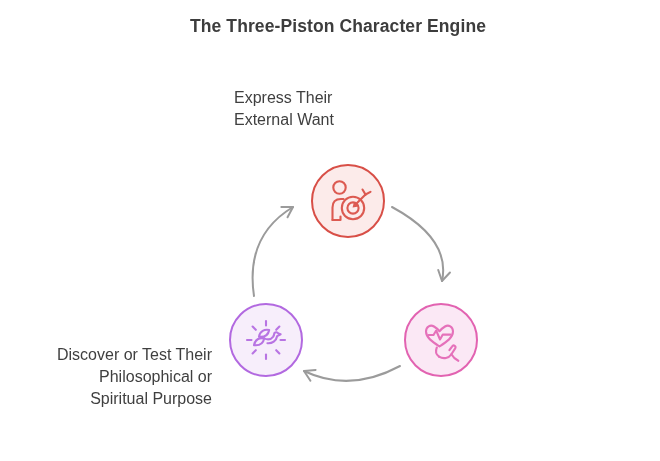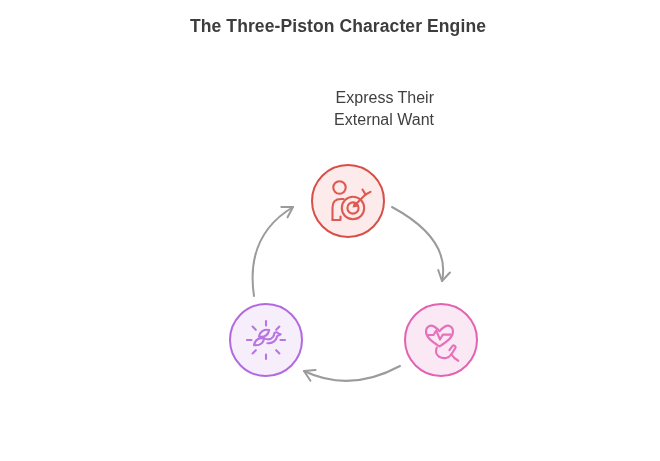--- a/index.html
+++ b/index.html
@@ -21,21 +21,21 @@
   }
   .node svg{color:var(--icon,#999);display:block;}
   .icon-stroke{fill:none;stroke:currentColor;stroke-width:2.1;stroke-linecap:round;stroke-linejoin:round;}
   .node-top{left:311px;top:164px;}
   .node-left{left:229px;top:303px;}
   .node-right{left:404px;top:303px;}
   .label{
     position:absolute;font-size:16px;line-height:22px;color:var(--label-color,#3f3f3f);
     white-space:pre-line;
   }
-  .label-top{left:234px;top:87px;width:200px;text-align:right;}
+  .label-top{left:234px;top:87px;width:200px;text-align:left;}
   .label-right{left:481px;top:332px;width:170px;text-align:left;}
   .label-left{left:7px;top:344px;width:205px;text-align:right;}
 </style>
 </head>
 <body>
 
 <div class="canvas">
 
   <h1 class="title">The Three-Piston Character Engine</h1>
 
@@ -91,14 +91,17 @@
         <path d="M10.6 10.6 L13.8 13.8"></path>
         <path d="M17 20.8 C17.8 15 22.6 13 27.2 14 C26.2 19.2 22.4 21.4 17 20.8 Z"></path>
         <path d="M12 29.2 C12.8 23.4 17.6 21.4 22.2 22.4 C21.2 27.6 17.4 29.8 12 29.2 Z"></path>
         <path d="M22.2 22.4 C25.6 24 29 23.4 31 20.8 C31.8 19.7 32.2 18.5 32.3 17.3 C33.5 15.9 35.3 16 36.3 17.4 L38.6 18.3 L35.1 20.2 C34.3 24.8 30.2 27.6 25.4 27.2"></path>
       </g>
     </svg>
   </div>
 
   <div class="label label-top">Express Their
 External Want</div>
+  <div class="label label-left">Discover or Test Their
+Philosophical or
+Spiritual Purpose</div>
 
 </div>
 
 </body></html>

